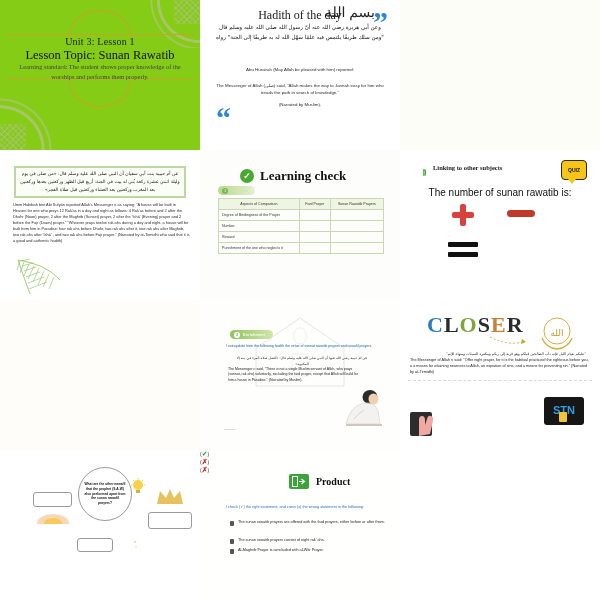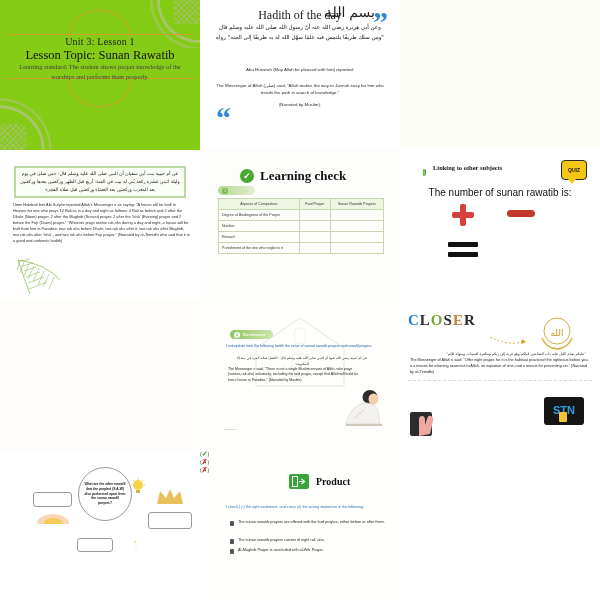--- a/index.html
+++ b/index.html
@@ -250,22 +250,22 @@
   .s9 .eng {
     position:absolute; top:67px; left:28px; right:42px;
     font-size:3.5px; color:#222; line-height:1.55;
   }
   .s9 .boy { position:absolute; bottom:22px; right:14px; width:46px; height:42px; }
   .s9 .dash { position:absolute; bottom:20px; left:24px; width:12px; height:1px; background:#ddd; }
 
   
   .s10 { background:#ffffff; }
   .s10 .closer {
-    position:absolute; top:12px; left:8px;
-    font-family:"Liberation Serif", serif; font-size:15px; font-weight:bold;
+    position:absolute; top:12px; left:27px;
+    font-family:"Liberation Serif", serif; font-size:22px; font-weight:bold;
     letter-spacing:1px;
   }
   .s10 .closer i { font-style:normal; }
   .s10 .arrow {
     position:absolute; top:32px; left:90px; width:36px; height:10px;
   }
   .s10 .wreath {
     position:absolute; top:14px; right:22px; width:42px; height:38px;
   }
   .s10 .arab {

